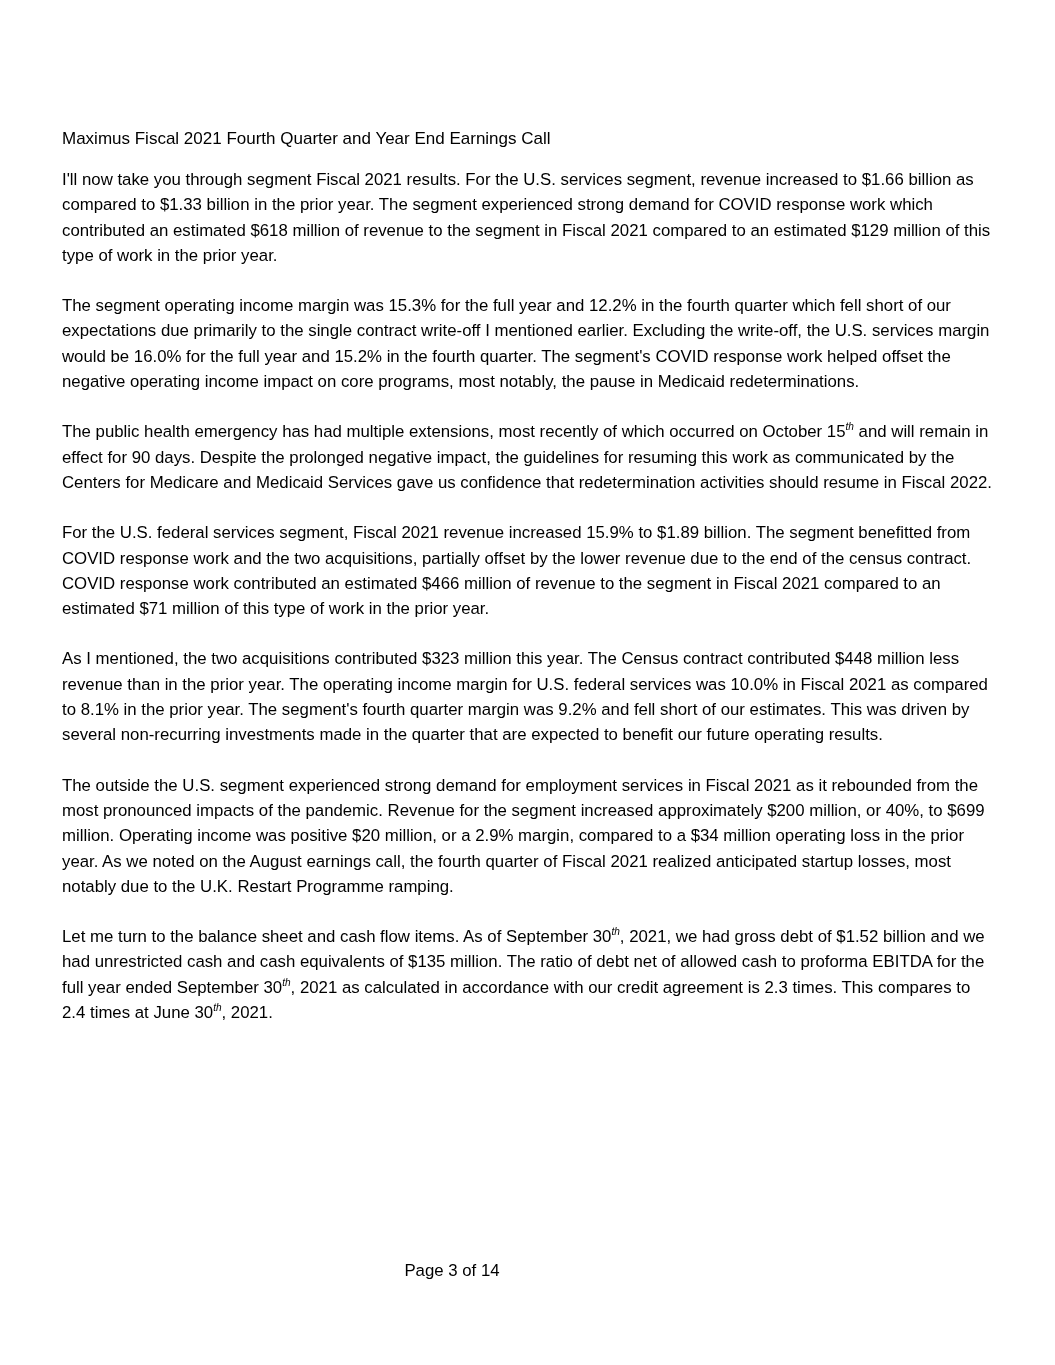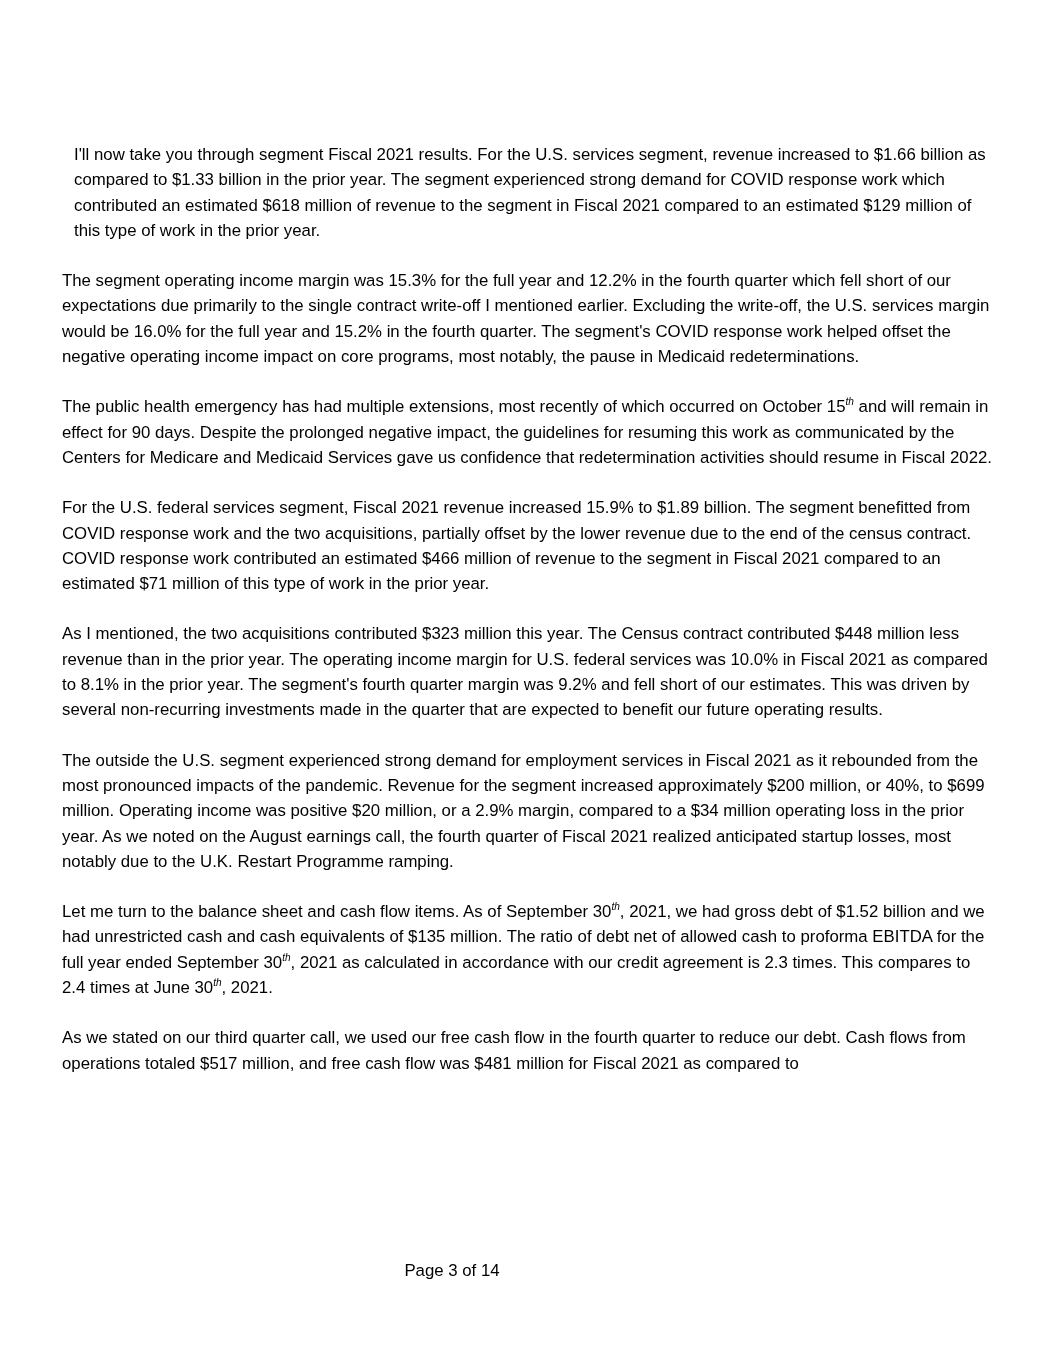--- a/index.html
+++ b/index.html
@@ -29,21 +29,20 @@
     white-space: nowrap;
   }
   .body-text p {
     font-size: 16.8px;
     line-height: 25.3px;
     margin: 25px 0 0 0;
     text-align: left;
   }
   .body-text p.first {
     margin-top: 16px;
-    margin-left: 12px;
   }
   .body-text sup {
     font-size: 0.6em;
     line-height: 0;
     vertical-align: super;
     font-style: italic;
   }
   .footer {
     position: absolute;
     top: 1258px;
@@ -53,29 +52,29 @@
     font-size: 16.8px;
     line-height: 25px;
   }
 </style>
 </head>
 <body>
 
 <div class="page">
   <div class="content">
     <header>
+      <div class="title-line">Maximus Fiscal 2021 Fourth Quarter and Year End Earnings Call</div>
     </header>
     <main class="body-text">
 
     <p class="first"><span>I'll now take you through segment Fiscal 2021 results. For the U.S. services segment, revenue increased to $1.66 billion as compared to $1.33 billion in the prior year. The segment experienced strong demand for COVID response work which contributed an estimated $618 million of revenue to the segment in Fiscal 2021 compared to an estimated $129 million of this type of work in the prior year.</span></p>
         <p><span>The segment operating income margin was 15.3% for the full year and 12.2% in the fourth quarter which fell short of our expectations due primarily to the single contract write-off I mentioned earlier. Excluding the write-off, the U.S. services margin would be 16.0% for the full year and 15.2% in the fourth quarter. The segment's COVID response work helped offset the negative operating income impact on core programs, most notably, the pause in Medicaid redeterminations.</span></p>
         <p><span>The public health emergency has had multiple extensions, most recently of which occurred on October 15</span><sup>th</sup><span> and will remain in effect for 90 days. Despite the prolonged negative impact, the guidelines for resuming this work as communicated by the Centers for Medicare and Medicaid Services gave us confidence that redetermination activities should resume in Fiscal 2022.</span></p>
         <p><span>For the U.S. federal services segment, Fiscal 2021 revenue increased 15.9% to $1.89 billion. The segment benefitted from COVID response work and the two acquisitions, partially offset by the lower revenue due to the end of the census contract. COVID response work contributed an estimated $466 million of revenue to the segment in Fiscal 2021 compared to an estimated $71 million of this type of work in the prior year.</span></p>
         <p><span>As I mentioned, the two acquisitions contributed $323 million this year. The Census contract contributed $448 million less revenue than in the prior year. The operating income margin for U.S. federal services was 10.0% in Fiscal 2021 as compared to 8.1% in the prior year. The segment's fourth quarter margin was 9.2% and fell short of our estimates. This was driven by several non-recurring investments made in the quarter that are expected to benefit our future operating results.</span></p>
         <p><span>The outside the U.S. segment experienced strong demand for employment services in Fiscal 2021 as it rebounded from the most pronounced impacts of the pandemic. Revenue for the segment increased approximately $200 million, or 40%, to $699 million. Operating income was positive $20 million, or a 2.9% margin, compared to a $34 million operating loss in the prior year. As we noted on the August earnings call, the fourth quarter of Fiscal 2021 realized anticipated startup losses, most notably due to the U.K. Restart Programme ramping.</span></p>
         <p><span>Let me turn to the balance sheet and cash flow items. As of September 30</span><sup>th</sup><span>, 2021, we had gross debt of $1.52 billion and we had unrestricted cash and cash equivalents of $135 million. The ratio of debt net of allowed cash to proforma EBITDA for the full year ended September 30</span><sup>th</sup><span>, 2021 as calculated in accordance with our credit agreement is 2.3 times. This compares to 2.4 times at June 30</span><sup>th</sup><span>, 2021.</span></p>
-        <p><span>As we stated on our third quarter call, we used our free cash flow in the fourth quarter to reduce our debt. Cash flows from operations totaled $517 million, and free cash flow was $481 million for Fiscal 2021 as compared to</span></p>
       </main>
   </div>
   <div class="footer">
     <span>Page 3 of 14</span>
   </div>
 </div>
 
 </body></html>

